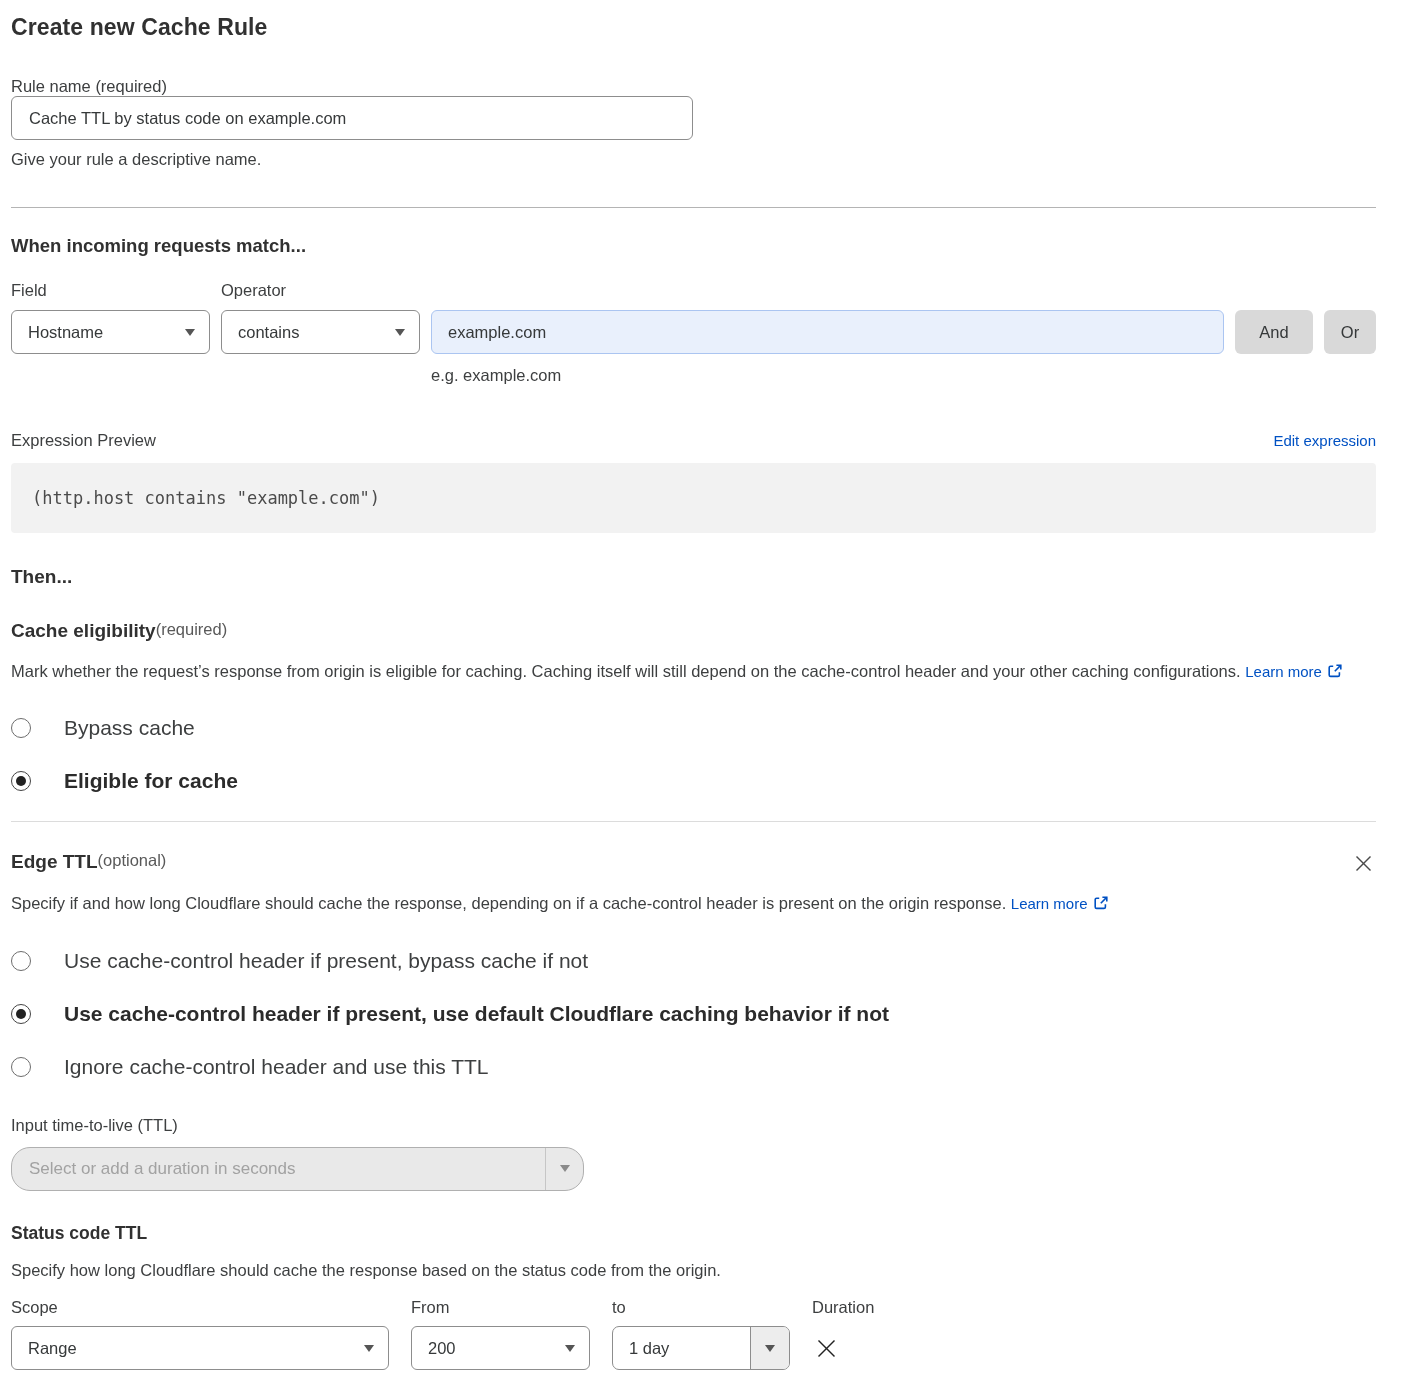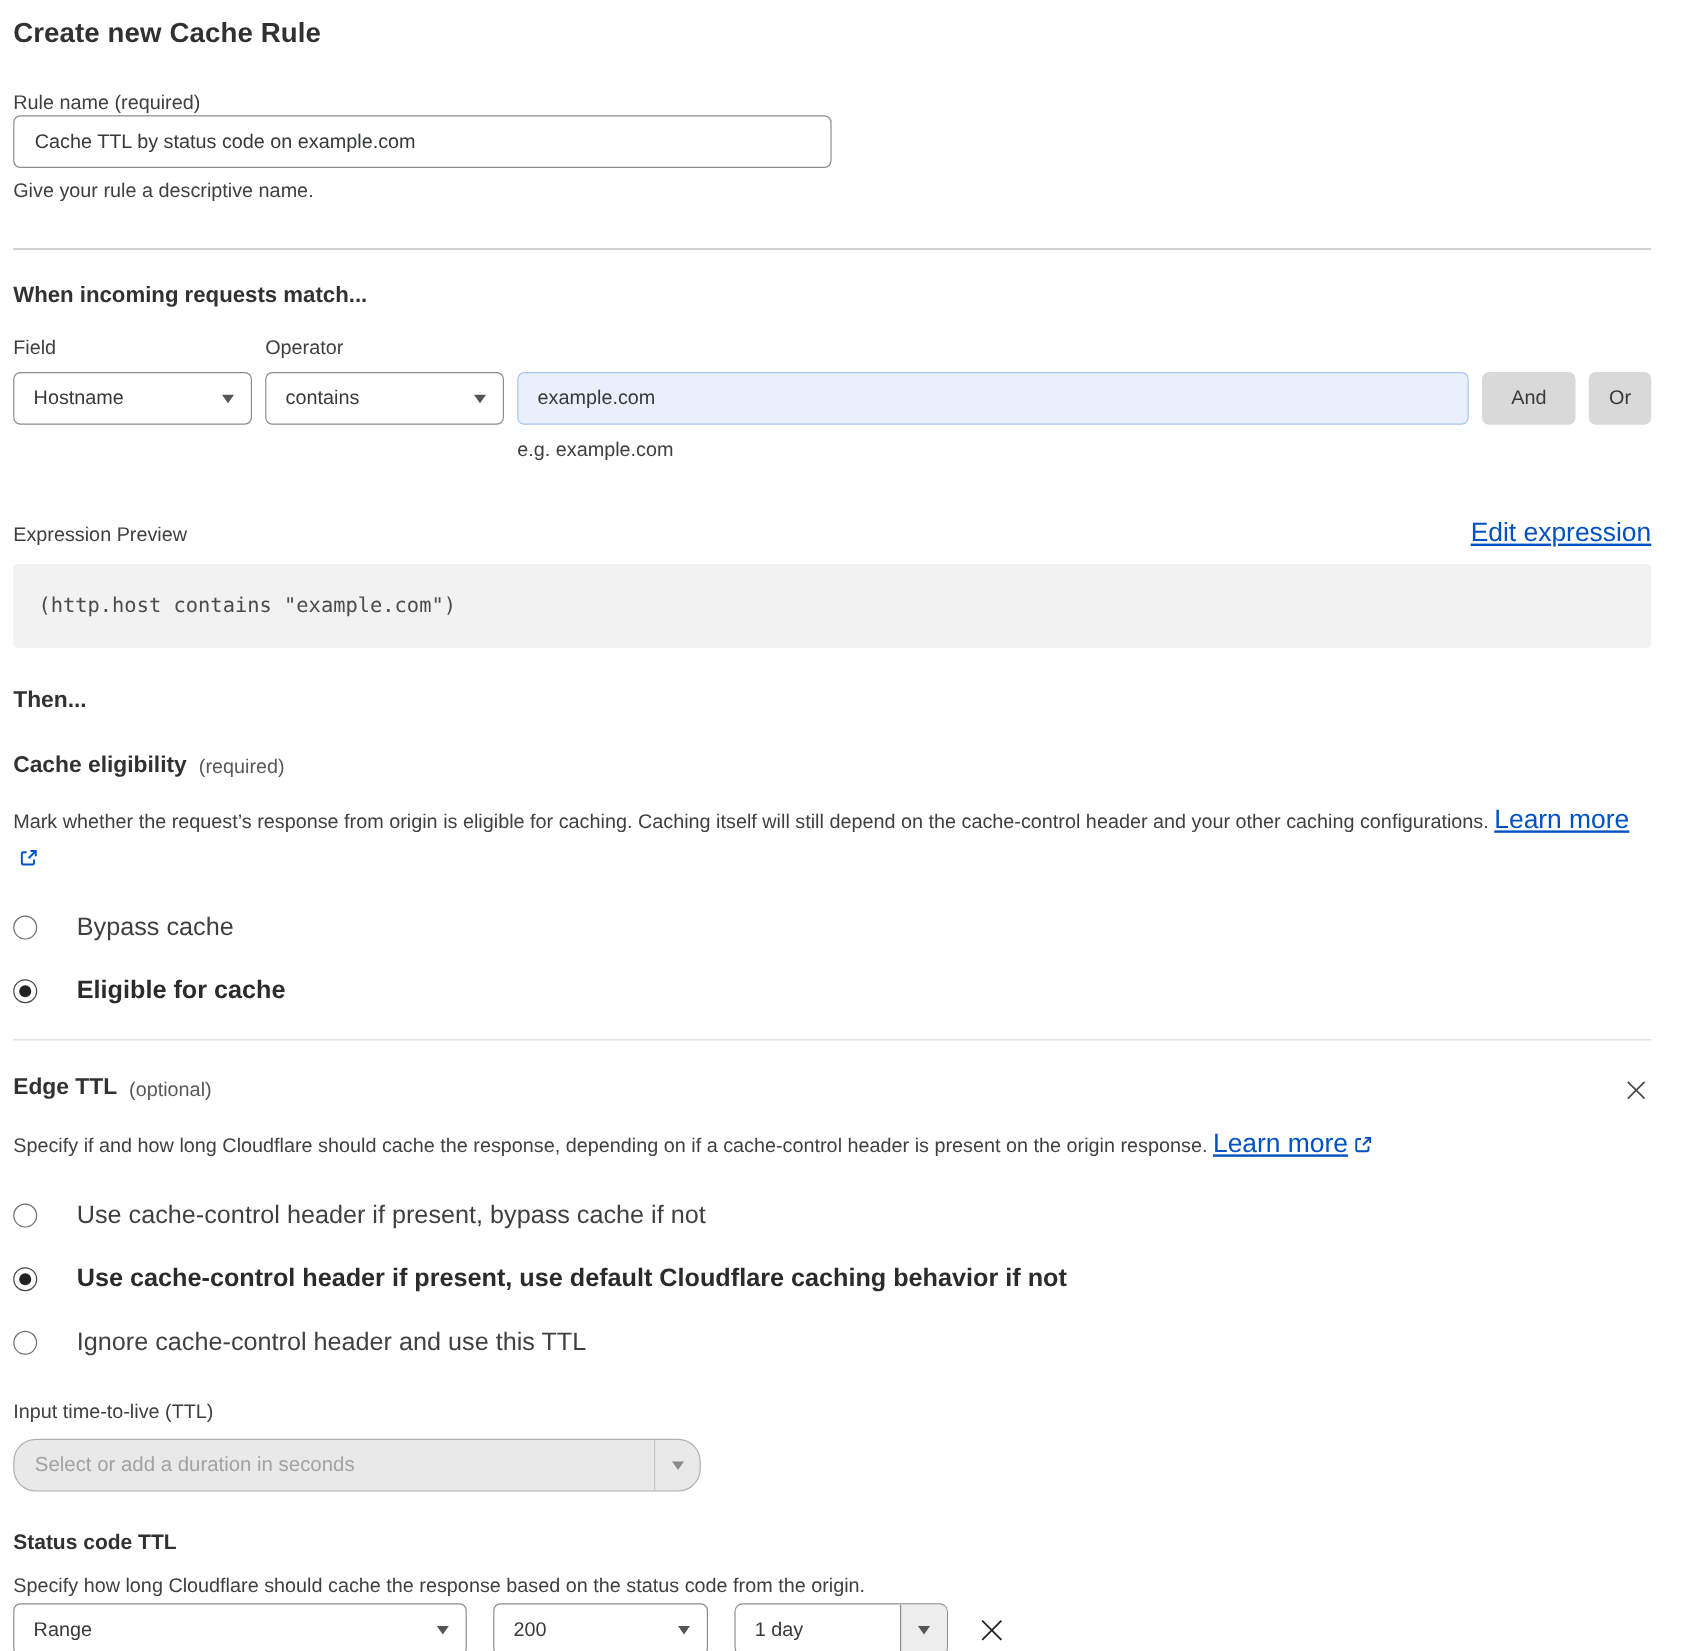--- a/index.html
+++ b/index.html
@@ -50,28 +50,28 @@
     height:44px; border:1px solid #abc5f1; border-radius:6px;
     background:#e9f0fc; padding:0 16px; font-size:16.5px; color:#36393a;
   }
   .chip-button {
     height:44px; border:none; border-radius:6px;
     background:#d9d9d9; color:#36393a; font-size:16.5px;
     font-family:"Liberation Sans",sans-serif; cursor:pointer;
   }
 
   .expr-header { display:flex; justify-content:space-between; align-items:baseline; margin-top:46px; }
-  a.link { color:#0051c3; text-decoration:underline; font-size:22px; cursor:pointer; }
+  a.link { color:#0051c3; font-size:15px; cursor:pointer; }
   .code-block {
     margin-top:13px; height:70px; background:#f2f2f2; border-radius:4px;
     display:flex; align-items:center; padding:0 21px;
     font-family:"DejaVu Sans Mono", monospace; font-size:17px; color:#4b4b4b;
   }
 
-  .heading-row { display:flex; align-items:flex-end; gap:10px; }
+  .heading-row { display:flex; align-items:flex-start; }
   .qualifier { font-size:16.5px; color:#595959; font-weight:400; }
   h2.big { font-size:19px; }
 
   p.description { margin-top:15px; font-size:16.5px; line-height:1.72; color:#3d3f40; max-width:1350px; }
   .ext-icon { display:inline-block; vertical-align:-2px; margin-left:5px; }
 
   .radio-row { display:flex; align-items:center; margin-top:29px; cursor:pointer; }
   .radio {
     width:20px; height:20px; border-radius:50%;
     border:1.5px solid #6d6d6d; background:#fff; flex-shrink:0;
@@ -242,20 +242,27 @@
   <div class="combo-disabled">
     <div class="combo-text">Select or add a duration in seconds</div>
     <div class="combo-arrow">
         <span class="caret"></span>
       </div>
   </div>
 
   <h2 class="section-heading" style="margin-top:32px; font-size:17.5px;">Status code TTL</h2>
   <p class="description" style="margin-top:12px;">Specify how long Cloudflare should cache the response based on the status code from the origin.</p>
 
+  <div class="status-grid labels">
+    <div class="field-label">Scope</div>
+    <div class="field-label">From</div>
+    <div class="field-label">to</div>
+    <div class="field-label">Duration</div>
+    <div></div>
+  </div>
 
   <div class="status-grid">
     <div class="select">
       <span>Range</span>
       <span class="caret"></span>
     </div>
     <div class="select">
       <span>200</span>
       <span class="caret"></span>
     </div>

